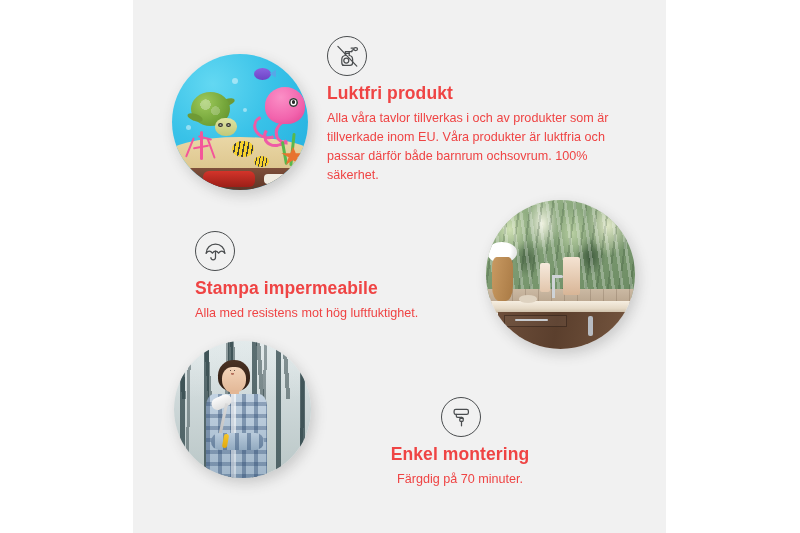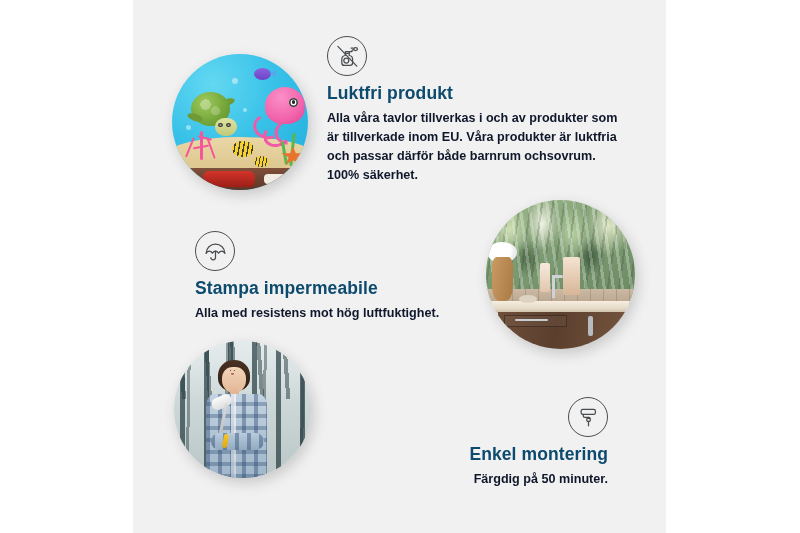--- a/index.html
+++ b/index.html
@@ -29,36 +29,36 @@
     background: #f1f1f1;
   }
 
   
   .feature {
     position: absolute;
   }
   .feature-title {
     font-size: 17.5px;
     font-weight: bold;
-    color: #0c4a6e;
+    color: #ef4444;
     letter-spacing: .1px;
     margin: 0 0 4px 0;
     line-height: 1.25;
   }
   .feature-body {
     font-size: 12.6px;
-    color: #0f172a;
+    color: #ef4444;
     line-height: 1.5;
     margin: 0;
-    font-weight: bold;
+    font-weight: normal;
   }
 
   #feature-1 { left: 327px; top: 36px; width: 300px; text-align: left; }
   #feature-2 { left: 195px; top: 231px; width: 267px; }
-  #feature-3 { left: 348px; top: 397px; width: 260px; text-align: right; }
+  #feature-3 { left: 330px; top: 397px; width: 260px; text-align: center; }
 
   
   .icon-badge {
     width: 40px;
     height: 40px;
     border: 1.4px solid #4a4d4f;
     border-radius: 50%;
     display: inline-flex;
     align-items: center;
     justify-content: center;
@@ -499,16 +499,16 @@
     <span class="icon-badge">
       <svg width="25" height="25" viewBox="0 0 25 25" fill="none" stroke="#4a4d4f" stroke-width="1.25" stroke-linecap="round" stroke-linejoin="round">
         <rect x="5.1" y="4.3" width="14.3" height="5.1" rx="1.7"></rect>
         <path d="M7.3 9.4v1.6c0 .7.6 1.3 1.4 1.3h3.6"></path>
         <path d="M12.3 12.3h.6c.7 0 1.2.5 1.2 1.2"></path>
         <rect x="10.8" y="13.4" width="3.4" height="2.9" rx="0.7"></rect>
         <path d="M12.5 16.3v4.5"></path>
       </svg>
     </span>
     <div class="feature-title">Enkel montering</div>
-    <div class="feature-body">Färgdig på 50 minuter.</div>
+    <div class="feature-body">Färgdig på 70 minuter.</div>
   </div>
 
 </div>
 
 </body></html>

